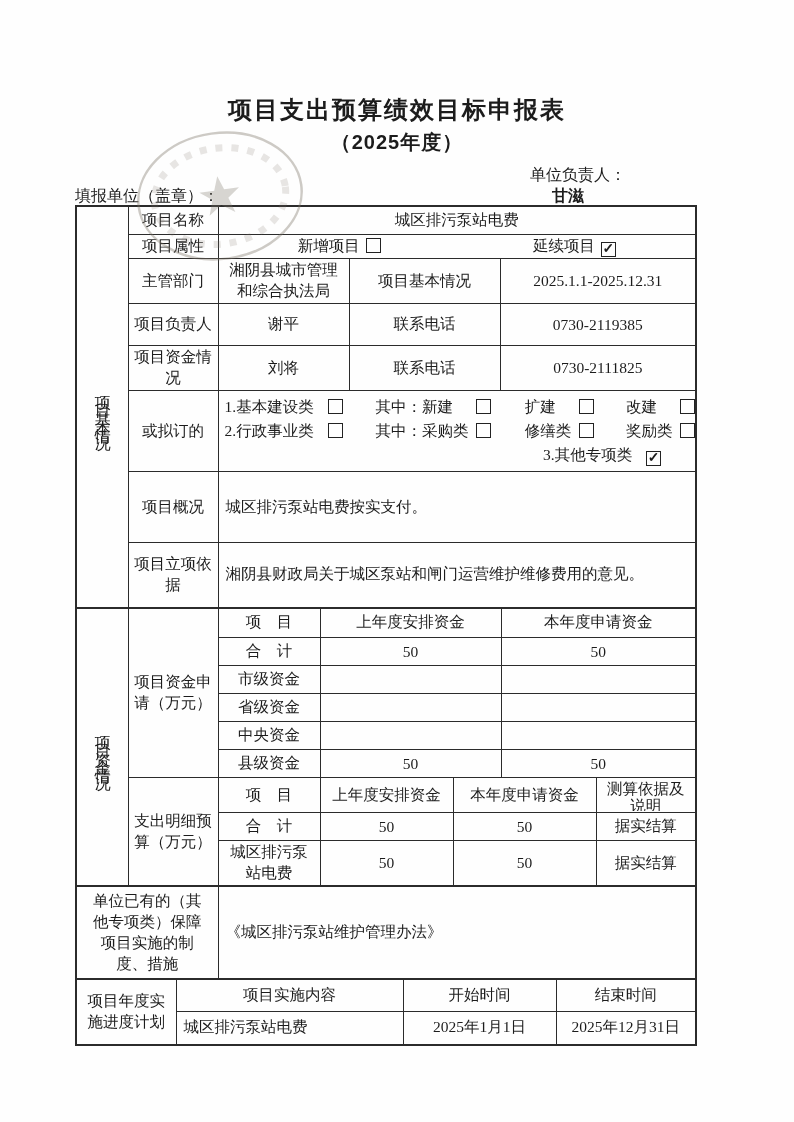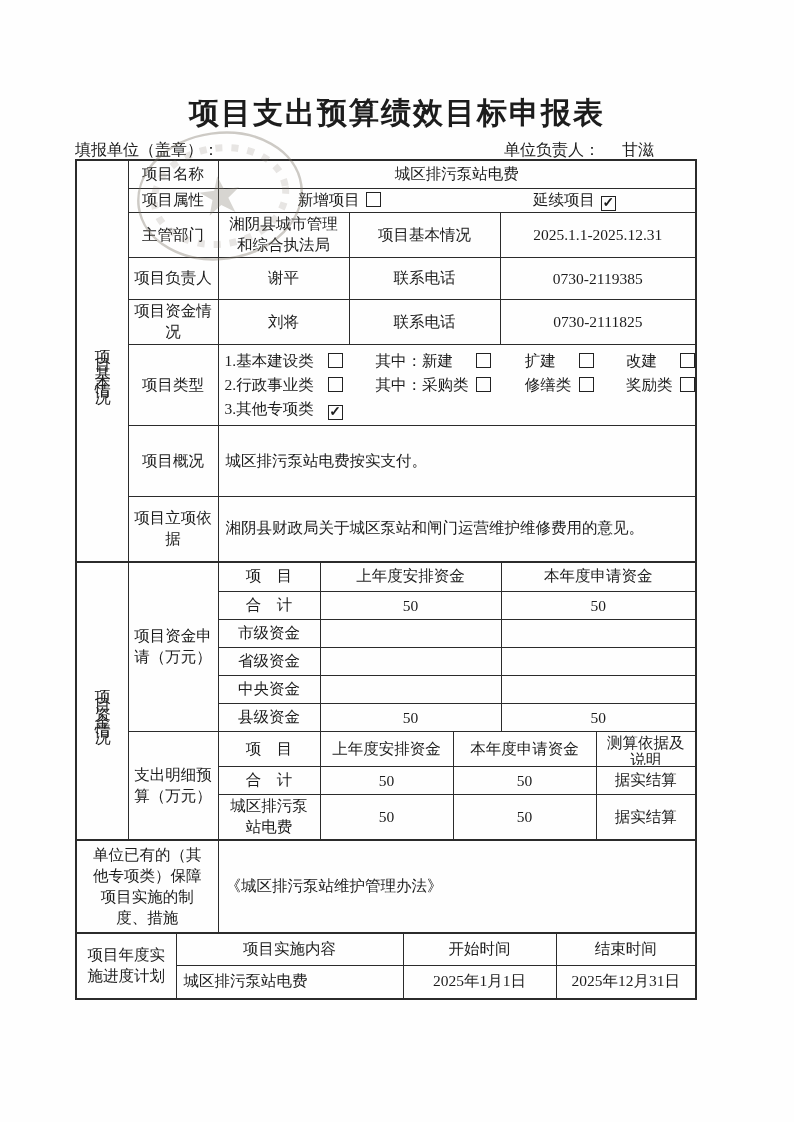--- a/index.html
+++ b/index.html
@@ -9,35 +9,35 @@
     font-family:"Liberation Serif","DejaVu Serif",serif;
     color:#1c1c1c;
   }
   .sheet{position:relative;width:794px;height:1122px;background:#fefefe;overflow:hidden;}
 
   
   .doc-title{
     margin:96px 0 0 0;
     text-align:center;
     font-family:"Liberation Sans","DejaVu Sans",sans-serif;
-    font-size:30px;font-weight:bold;letter-spacing:2px;line-height:1.15;
+    font-size:24px;font-weight:bold;letter-spacing:2px;line-height:1.15;
   }
   .doc-subtitle{
     margin:5px 0 0 0;
     text-align:center;
     font-family:"Liberation Sans","DejaVu Sans",sans-serif;
     font-size:20px;font-weight:bold;letter-spacing:1px;
   }
   .meta-row{
     width:620px;margin:9px 0 0 75px;
     display:flex;align-items:flex-end;
     font-size:16px;
   }
-  .meta-right{margin-left:auto;margin-right:41px;display:flex;}
-  .meta-right .name{margin-left:22px;}
+  .meta-right{margin-left:auto;margin-right:69px;display:flex;flex-direction:column;}
+  .meta-right .name{margin-left:22px;font-weight:bold;}
 
   
   .seal{position:absolute;left:130px;top:120px;pointer-events:none;}
 
   
   table{
     width:620px;margin-left:75px;
     border-collapse:collapse;table-layout:fixed;
     font-size:15.5px;
   }
@@ -63,21 +63,21 @@
     display:inline-block;width:13px;height:13px;
     border:1.5px solid #222;
     line-height:12px;text-align:center;
     font-size:14px;font-weight:bold;
     margin-left:6px;vertical-align:-2px;
     overflow:visible;
   }
 
   
   .typebox{padding:4px 0 4px 6px;text-align:left;}
-  .tline{display:flex;line-height:24px;white-space:nowrap;}
+  .tline{display:flex;line-height:24px;white-space:nowrap;justify-content:flex-end;}
   .tseg1{width:152px;}
   .tseg1 .lbl{display:inline-block;width:97px;}
   .tseg2{width:150px;}
   .tseg3{width:102px;}
   .tseg2 .lbl,.tseg3 .lbl,.tseg4 .lbl{display:inline-block;width:48px;}
 
   
   .cliph{height:32px;}
   .cliph div{line-height:17px;max-height:31px;overflow:hidden;}
 </style>
@@ -88,20 +88,21 @@
 
   <svg class="seal" width="190" height="160" viewBox="0 0 190 160">
     <g transform="rotate(-8 90 76)">
       <ellipse cx="90" cy="76" rx="82" ry="63" fill="none" stroke="rgba(125,118,106,0.38)" stroke-width="2.5"></ellipse>
       <ellipse cx="90" cy="76" rx="66" ry="48" fill="none" stroke="rgba(125,118,106,0.18)" stroke-width="7" stroke-dasharray="7 9"></ellipse>
       <path d="M90 56 L95 70 L110 70 L98 79 L103 94 L90 85 L77 94 L82 79 L70 70 L85 70 Z" fill="rgba(125,118,106,0.30)"></path>
     </g>
   </svg>
 
   <h1 class="doc-title">项目支出预算绩效目标申报表</h1>
+  <div class="doc-subtitle">（2025年度）</div>
 
   <div class="meta-row">
     <span>填报单位（盖章）：</span>
     <span class="meta-right">
       <span>单位负责人：</span>
       <span class="name">甘滋</span>
     </span>
   </div>
 
   <div class="stack">
@@ -143,21 +144,21 @@
       <td>联系电话</td>
       <td>0730-2119385</td>
     </tr>
     <tr style="height:31px">
       <td>项目资金情况</td>
       <td>刘将</td>
       <td>联系电话</td>
       <td>0730-2111825</td>
     </tr>
     <tr style="height:79px">
-      <td>项目类型</td>
+      <td>或拟订的</td>
       <td colspan="3" class="typebox">
         <div class="tline">
           <span class="tseg1"><span class="lbl">1.基本建设类</span><span class="cb"></span></span>
           <span class="tseg2"><span>其中：</span><span class="lbl">新建</span><span class="cb"></span></span>
           <span class="tseg3"><span class="lbl">扩建</span><span class="cb"></span></span>
           <span class="tseg4"><span class="lbl">改建</span><span class="cb"></span></span>
         </div>
         <div class="tline">
           <span class="tseg1"><span class="lbl">2.行政事业类</span><span class="cb"></span></span>
           <span class="tseg2"><span>其中：</span><span class="lbl">采购类</span><span class="cb"></span></span>

